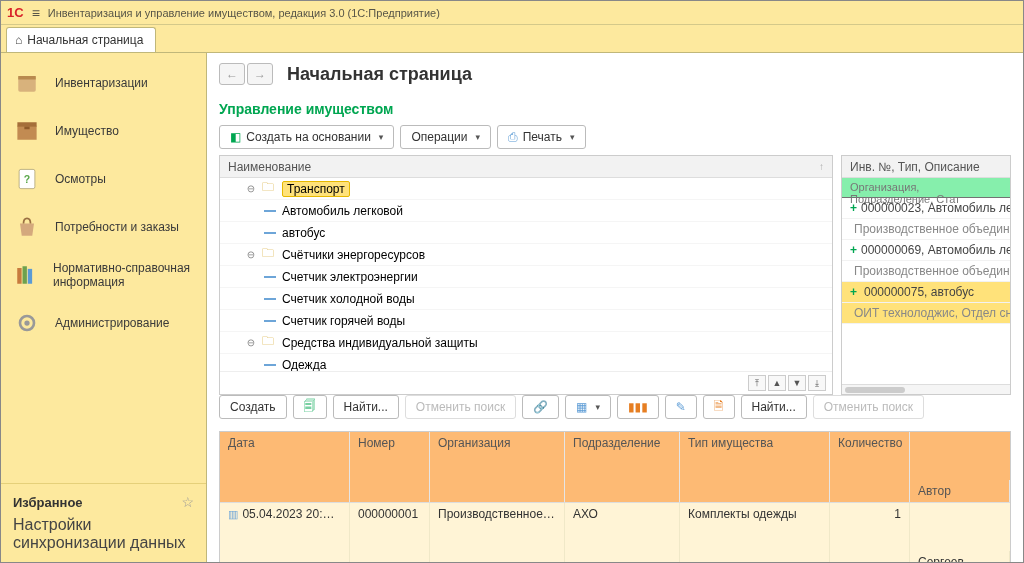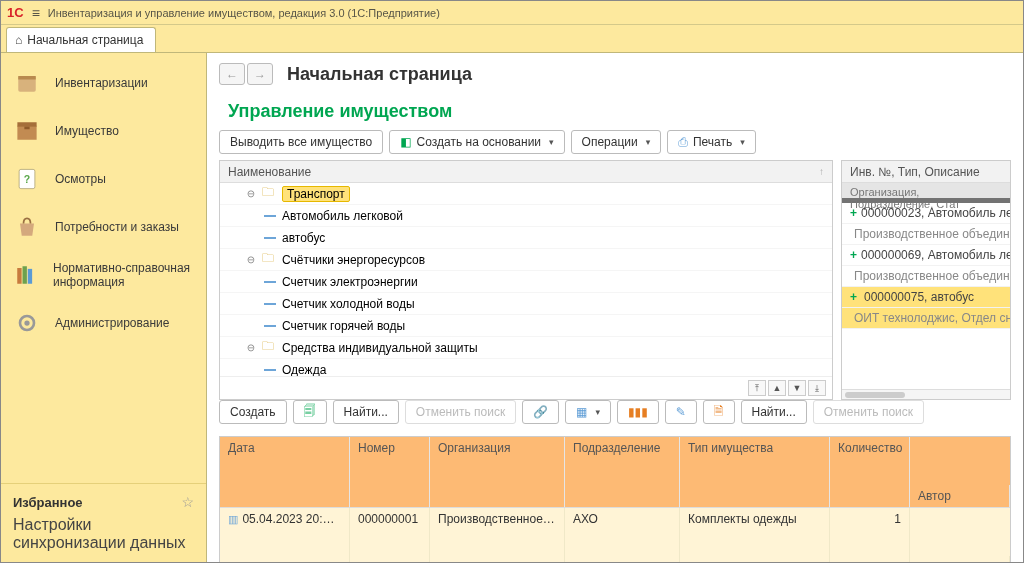--- a/index.html
+++ b/index.html
@@ -26,36 +26,36 @@
 .fav-title { font-weight: bold; color: #333; font-size: 13px; }
 .star { color: #999; font-size: 14px; }
 .fav-link { color: #444; font-size: 16px; }
 
 .main { flex: 1; padding: 10px 12px; overflow: hidden; display: flex; flex-direction: column; }
 .page-header { display: flex; align-items: center; gap: 14px; margin-bottom: 10px; }
 .nav-arrows { display: flex; gap: 2px; }
 .nav-arrow { width: 26px; height: 22px; border: 1px solid #bbb; border-radius: 3px; background: #f5f5f5; display: flex; align-items: center; justify-content: center; color: #999; cursor: pointer; }
 .page-title { font-size: 18px; font-weight: bold; color: #333; }
 
-.section-title { color: #00a651; font-size: 18px; font-weight: bold; margin: 6px 9px 8px; }
+.section-title { color: #00a651; font-size: 14px; font-weight: bold; margin: 6px 0 8px; }
 
 .toolbar { display: flex; gap: 6px; margin-bottom: 6px; }
 .btn { border: 1px solid #bbb; border-radius: 3px; background: #fff; padding: 4px 10px; display: flex; align-items: center; gap: 5px; color: #333; cursor: pointer; height: 24px; }
 .btn.disabled { color: #bbb; border-color: #ddd; cursor: default; }
 .caret { font-size: 9px; color: #555; margin-left: 3px; }
 .icon-g { color: #00a651; font-size: 12px; }
 .icon-b { color: #5b9bd5; font-size: 12px; }
 .icon-o { color: #e67e22; font-size: 12px; }
 
 .two-pane { display: flex; gap: 8px; height: 240px; }
 .tree-pane { flex: 1; border: 1px solid #ccc; display: flex; flex-direction: column; overflow: hidden; }
 .right-pane { width: 170px; border: 1px solid #ccc; display: flex; flex-direction: column; overflow: hidden; }
 
 .pane-header { background: #f2f2f2; border-bottom: 1px solid #ddd; padding: 4px 8px; color: #555; display: flex; align-items: center; justify-content: space-between; height: 22px; }
-.pane-sub { background: #e5e5e5; border-bottom: 5px solid #737373; padding: 3px 8px; color: #777; font-size: 11px; height: 20px; }
+.pane-sub { background: #86efac; border-bottom: 1px solid #737373; padding: 3px 8px; color: #777; font-size: 11px; height: 20px; }
 .sort-ind { color: #aaa; font-size: 10px; }
 
 .tree { flex: 1; overflow: auto; }
 .tree-row { display: flex; align-items: center; height: 22px; padding: 0 6px; border-bottom: 1px solid #f5f5f5; cursor: pointer; }
 .tree-row.sel .label-box { background: #ffe27a; border: 1px solid #e6b800; padding: 0 4px; border-radius: 2px; }
 .expander { width: 14px; text-align: center; color: #888; font-size: 10px; }
 .folder-icon { width: 16px; color: #d4a72c; margin: 0 4px; }
 .item-dash { width: 12px; height: 2px; background: #6da5d8; margin: 0 6px 0 2px; }
 .indent-1 { padding-left: 24px; }
 .indent-2 { padding-left: 42px; }
@@ -174,23 +174,20 @@
       <div class="nav-arrows">
         <div class="nav-arrow">←</div>
         <div class="nav-arrow">→</div>
       </div>
       <div class="page-title">Начальная страница</div>
     </div>
 
     <div class="section-title">Управление имуществом</div>
 
     <div class="toolbar">
-      <div class="btn">
-          <span>Выводить все имущество</span>
-        </div>
       <div class="btn">
           <span class="icon-g">◧</span>
           <span class="green-text">Создать на основании</span>
           <span class="caret">▾</span>
         </div>
       <div class="btn">
           <span>Операции</span>
           <span class="caret">▾</span>
         </div>
       <div class="btn">

